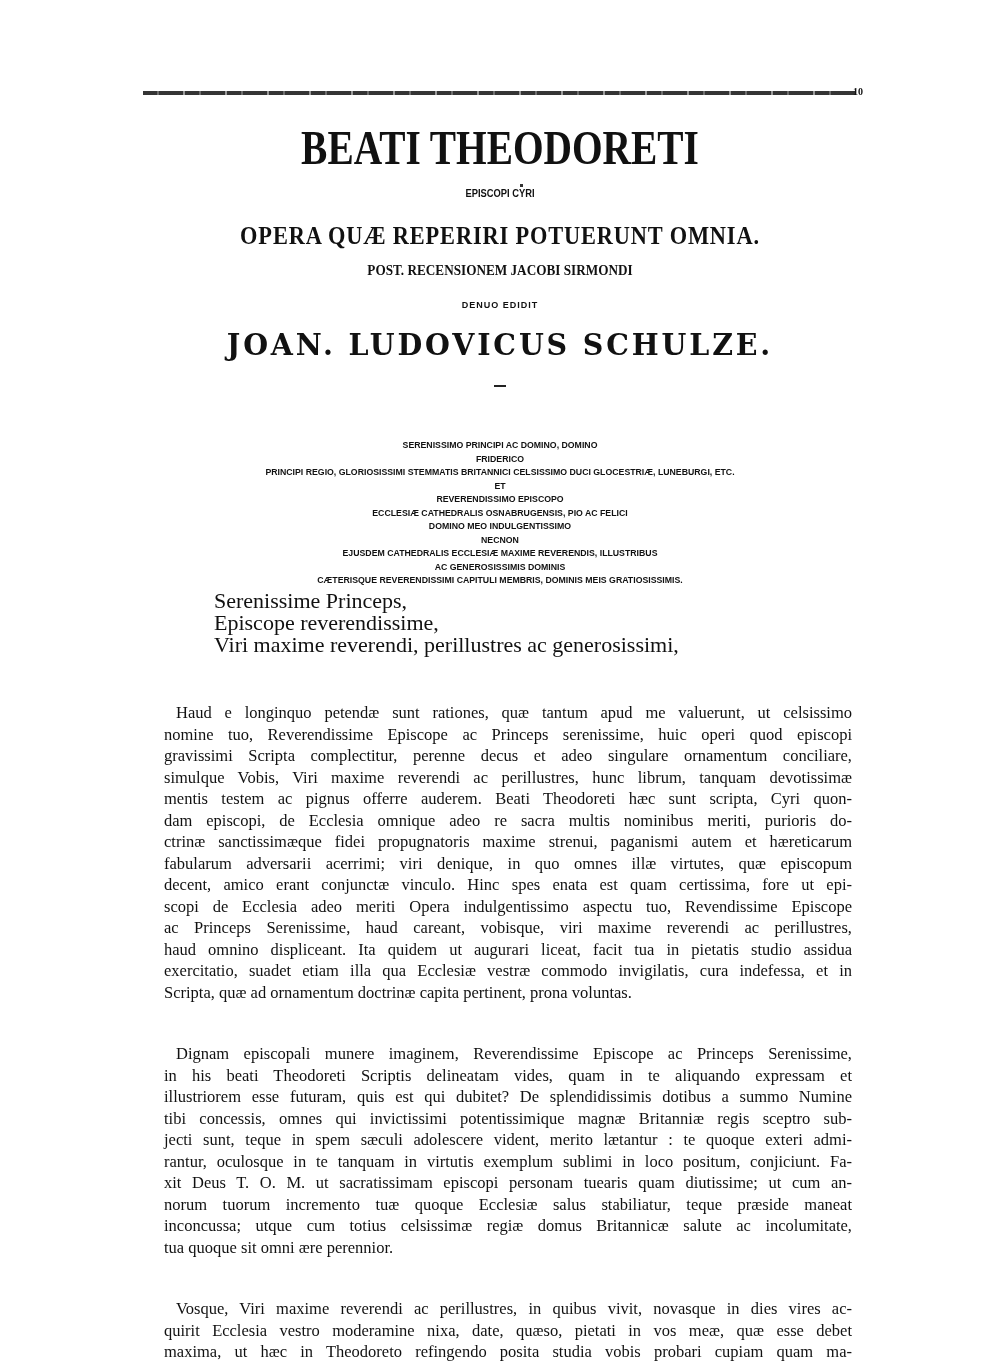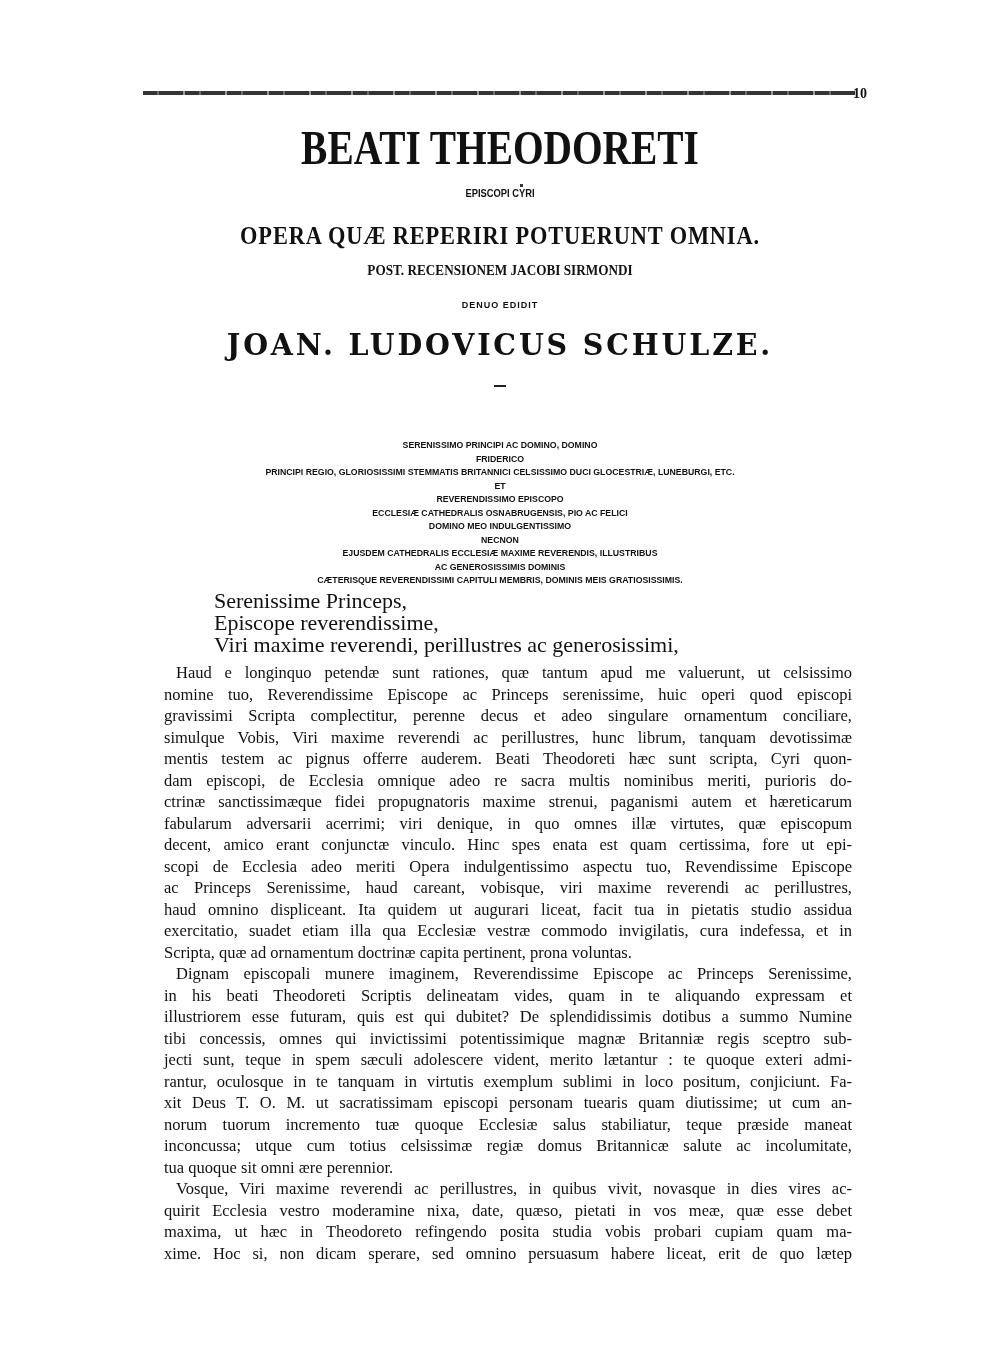--- a/index.html
+++ b/index.html
@@ -5,21 +5,21 @@
     html, body { margin: 0; padding: 0; background: #ffffff; }
     body { width: 1000px; height: 1366px; position: relative; overflow: hidden; color: #111; }
     .page { position: absolute; left: 0; top: 0; width: 1000px; height: 1366px; }
     .rule {
       position: absolute; left: 143px; top: 91px; width: 712px; height: 4px;
       background: repeating-linear-gradient(90deg, #111 0 14px, #555 14px 16px, #111 16px 40px, #888 40px 42px);
       opacity: 0.85;
     }
     .rule-mark {
       position: absolute; left: 853px; top: 86px; font-family: "Liberation Serif", serif;
-      font-size: 14px; font-weight: bold;
+      font-size: 10px; font-weight: bold;
     }
     .center { position: absolute; left: 140px; width: 720px; text-align: center; white-space: nowrap; }
     .title1 {
       top: 118px; font-family: "Liberation Serif", serif; font-size: 48px; font-weight: bold;
       letter-spacing: 0px; transform: scaleX(0.82); transform-origin: center; line-height: 60px;
     }
     .sub1 {
       top: 186px; font-family: "Liberation Sans", sans-serif; font-size: 11px; font-weight: bold;
       line-height: 14px; transform: scaleX(0.85);
     }
@@ -51,21 +51,21 @@
       position: absolute; left: 214px; top: 590px;
       font-family: "Liberation Serif", serif; font-size: 22px; line-height: 22px;
     }
     .body {
       position: absolute; left: 164px; top: 662px; width: 688px;
       font-family: "Liberation Serif", serif; font-size: 16.5px; line-height: 21.5px;
       text-align: justify;
     }
     .body .ln { display: block; white-space: nowrap; text-align-last: justify; }
     .body .ln.last { text-align-last: left; }
-    .body .ln.indent { padding-left: 12px; }
+    .body .ln.indent { padding-left: 12px; margin-top: 40px; }
     .body .para { margin: 0; }
   </style>
 </head>
 <body>
 
 <div class="page">
 
   <div class="rule"></div>
   <div class="rule-mark">10</div>
 

